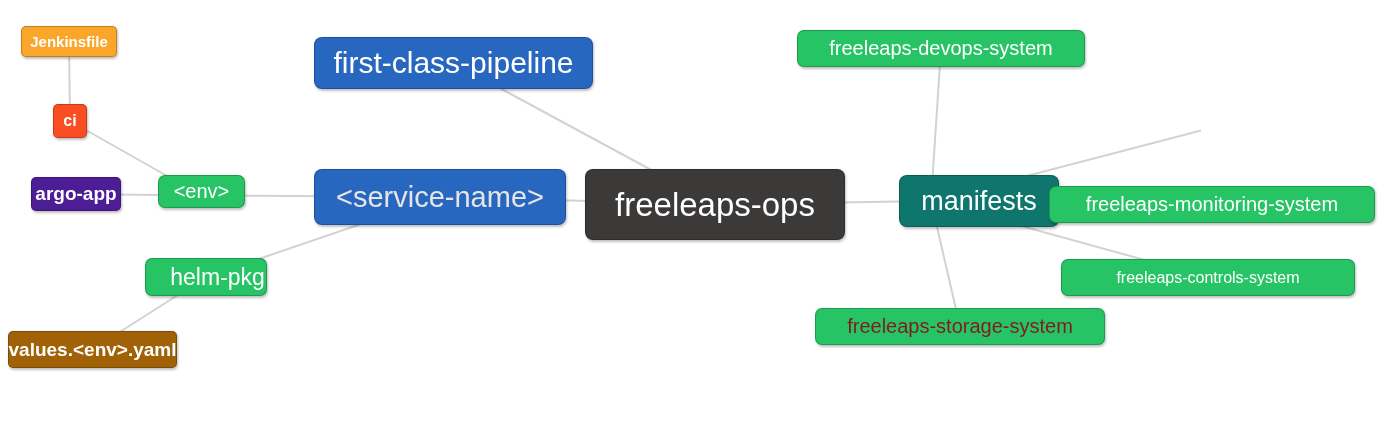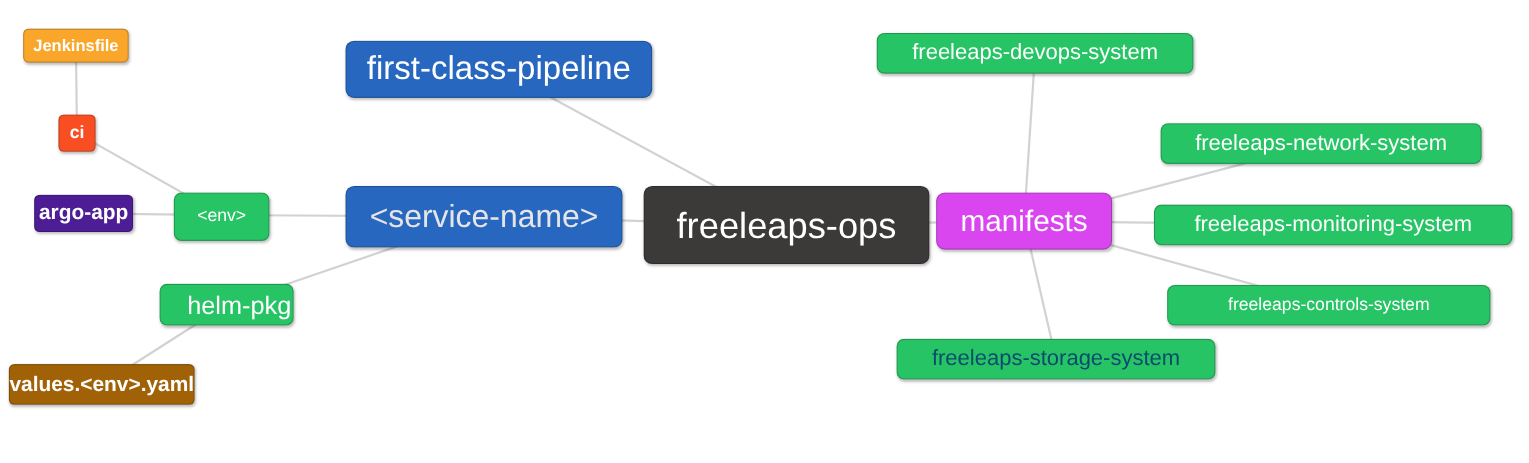--- a/index.html
+++ b/index.html
@@ -36,21 +36,21 @@
     cursor: pointer;
     user-select: none;
   }
   .node.small { font-weight: 700; border-radius: 5px; }
   .node.big   { border-radius: 8px; }
 
   
   #n-jenkinsfile   { left:21px;  top:26px;  width:96px;  height:31px; font-size:15px; }
   #n-ci            { left:53px;  top:104px; width:34px;  height:34px; font-size:16px; }
   #n-argo-app      { left:31px;  top:177px; width:90px;  height:34px; font-size:19px; }
-  #n-env           { left:158px; top:175px; width:87px;  height:44px; font-size:16px; }
+  #n-env           { left:158px; top:175px; width:87px;  height:33px; font-size:20px; }
   #n-helm-pkg      { left:145px; top:258px; width:122px; height:38px; font-size:23px;padding-left:23px; }
   #n-values-env-yaml { left:8px; top:331px; width:169px; height:37px; font-size:19px; }
   #n-first-class-pipeline { left:314px; top:37px;  width:279px; height:52px; font-size:30px; }
   #n-service-name  { left:314px; top:169px; width:252px; height:56px; font-size:29px; }
   #n-freeleaps-ops { left:585px; top:169px; width:260px; height:71px; font-size:33px; }
   #n-manifests     { left:851px; top:175px; width:160px; height:52px; font-size:27px; }
   #n-devops        { left:797px; top:30px;  width:288px; height:37px; font-size:20px; }
   #n-network       { left:1055px; top:112px; width:292px; height:37px; font-size:20px; }
   #n-monitoring    { left:1049px; top:186px; width:326px; height:37px; font-size:20px; }
   #n-controls      { left:1061px; top:259px; width:294px; height:37px; font-size:16px; }
@@ -89,24 +89,23 @@
   <div class="node" id="n-helm-pkg" style="background: rgb(39, 196, 101); color: rgb(255, 255, 255);">helm-pkg</div>
 
   <div class="node small" id="n-values-env-yaml" style="background: #a16207; color: rgb(255, 255, 255);">values.&lt;env&gt;.yaml</div>
 
   <div class="node big" id="n-first-class-pipeline" style="background: rgb(39, 103, 192); color: rgb(255, 255, 255);">first-class-pipeline</div>
 
   <div class="node big" id="n-service-name" style="background: rgb(39, 103, 192); color: #e5e5e5;">&lt;service-name&gt;</div>
 
   <div class="node big" id="n-freeleaps-ops" style="background: rgb(60, 57, 57); color: rgb(255, 255, 255);">freeleaps-ops</div>
 
-  <div class="node big" id="n-manifests" style="background: #d946ef; color: rgb(255, 255, 255);">manifests</div>
+  <div class="node big" id="n-manifests" style="background: #0f766e; color: rgb(255, 255, 255); margin-left: 48px;">manifests</div>
 
   <div class="node" id="n-devops" style="background: rgb(39, 196, 101); color: rgb(255, 255, 255);">freeleaps-devops-system</div>
 
-  <div class="node" id="n-network" style="background: rgb(39, 196, 101); color: rgb(255, 255, 255);">freeleaps-network-system</div>
 
   <div class="node" id="n-monitoring" style="background: rgb(39, 196, 101); color: rgb(255, 255, 255);">freeleaps-monitoring-system</div>
 
   <div class="node" id="n-controls" style="background: rgb(39, 196, 101); color: rgb(255, 255, 255);">freeleaps-controls-system</div>
 
-  <div class="node" id="n-storage" style="background: rgb(39, 196, 101); color: #0c4a6e;">freeleaps-storage-system</div>
+  <div class="node" id="n-storage" style="background: rgb(39, 196, 101); color: #7f1d1d;">freeleaps-storage-system</div>
 </div>
 
 </body></html>

